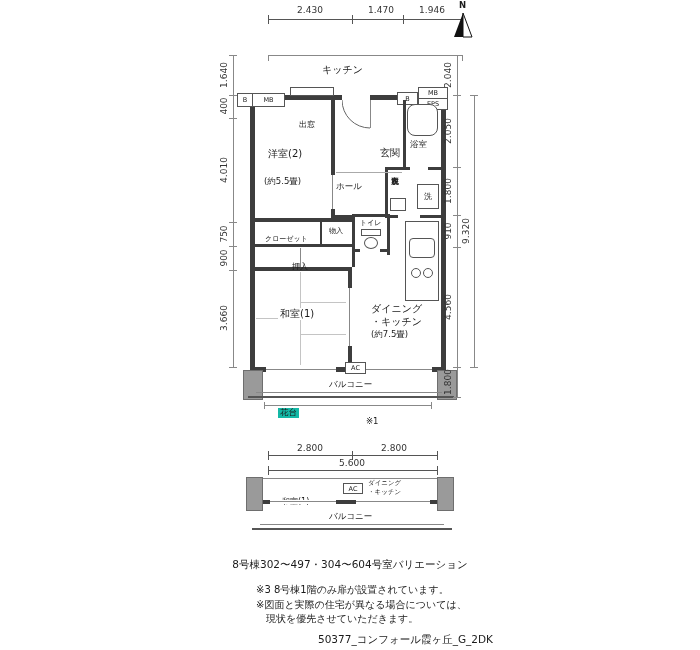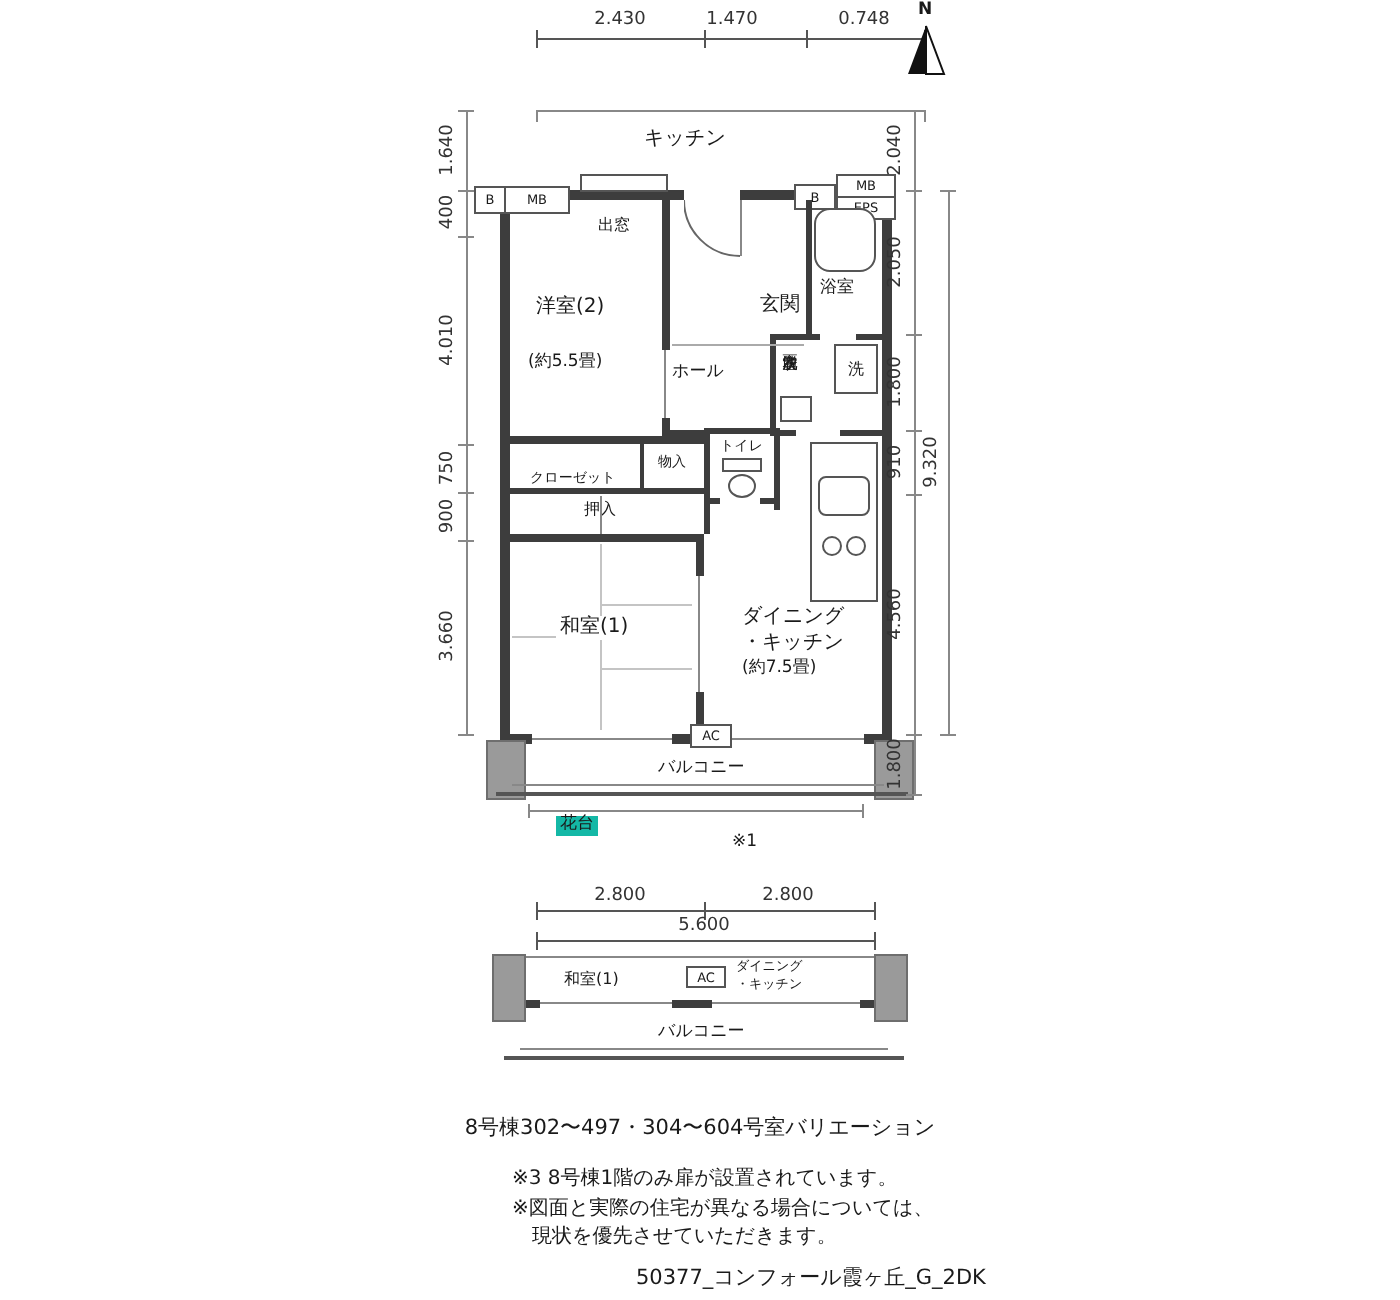--- a/index.html
+++ b/index.html
@@ -4,35 +4,35 @@
 <style>
   * { margin:0; padding:0; box-sizing:border-box; }
   html,body { width:700px; height:650px; background:#fff; overflow:hidden; }
   body { position:relative; font-family:"DejaVu Sans","Liberation Sans",sans-serif; color:var(--text,#1a1a1a); }
   .wall  { position:absolute; background:var(--wall,#3d3d3d); }
   .tline { position:absolute; background:var(--line,#888); }
   .dline { position:absolute; background:var(--dim,#555); }
   .white { position:absolute; background:#fff; }
   .grayblk { position:absolute; background:var(--concrete,#9a9a9a); border:1px solid #6e6e6e; }
   .lbl { position:absolute; white-space:nowrap; font-size:10px; line-height:1.15; color:var(--text,#1a1a1a); }
-  .s9 { font-size:8.5px; } .s8 { font-size:8px; } .s7 { font-size:7px; } .s65 { font-size:6.5px; }
+  .s9 { font-size:8.5px; } .s8 { font-size:8px;margin-top:12px; } .s7 { font-size:7px; } .s65 { font-size:6.5px; }
   .dim { position:absolute; font-size:9px; color:#333; white-space:nowrap; transform:translateX(-50%); }
   .vlbl { position:absolute; font-size:9px; color:#333; white-space:nowrap; transform:translate(-50%,-50%) rotate(-90deg); }
   .box { position:absolute; background:#fff; border:1px solid #555; }
   .cell { display:flex; align-items:center; justify-content:center; }
   .tat { position:absolute; background:#c4c4c4; }
   .vtext { position:absolute; writing-mode:vertical-rl; font-size:7.5px; line-height:1; color:var(--text,#1a1a1a); }
   .ctr { text-align:center; }
 </style>
 </head>
 <body>
 
 <div class="dim" style="left:310px;top:5px">2.430</div>
-<div class="dim" style="left:366px;top:5px">1.470</div>
-<div class="dim" style="left:432px;top:5px">0.748</div>
+<div class="dim" style="left:381px;top:5px">1.470</div>
+<div class="dim" style="left:432px;top:5px">1.946</div>
 <div class="dline" style="left:268px;top:19px;width:195px;height:1px"></div>
 <div class="dline" style="left:268px;top:15px;width:1px;height:9px"></div>
 <div class="dline" style="left:352px;top:15px;width:1px;height:9px"></div>
 <div class="dline" style="left:403px;top:15px;width:1px;height:9px"></div>
 <div class="dline" style="left:462px;top:15px;width:1px;height:9px"></div>
 
 <div class="lbl s9" style="left:459px;top:1px;font-weight:bold">N</div>
 <svg style="position:absolute;left:452px;top:12px" width="22" height="26" viewBox="0 0 22 26">
   <polygon points="11,1 11,25 2,25" fill="#111"></polygon>
   <polygon points="11,1 20,25 11,25" fill="#fff" stroke="#111" stroke-width="1"></polygon>

